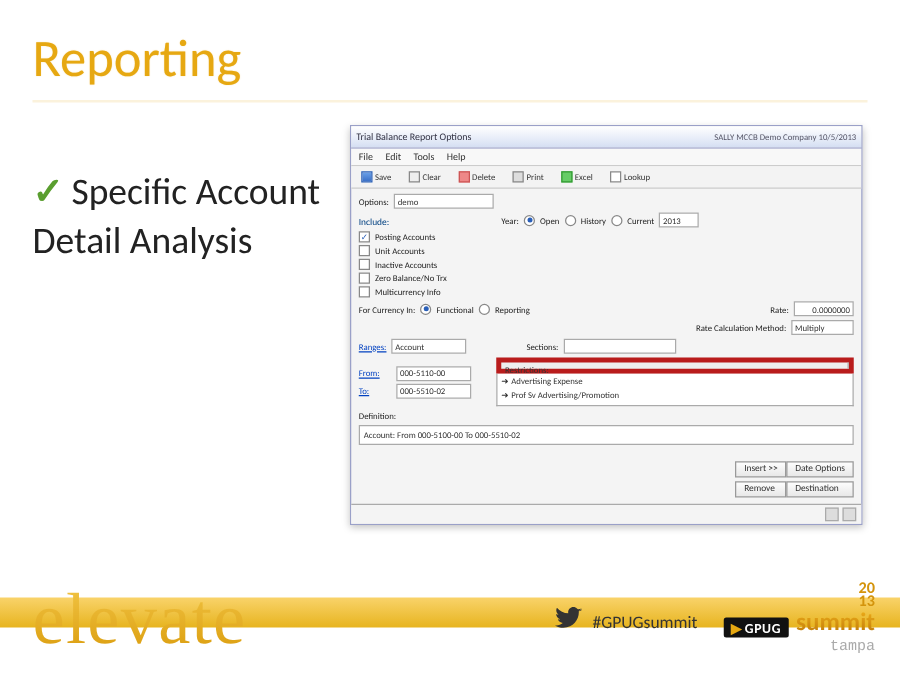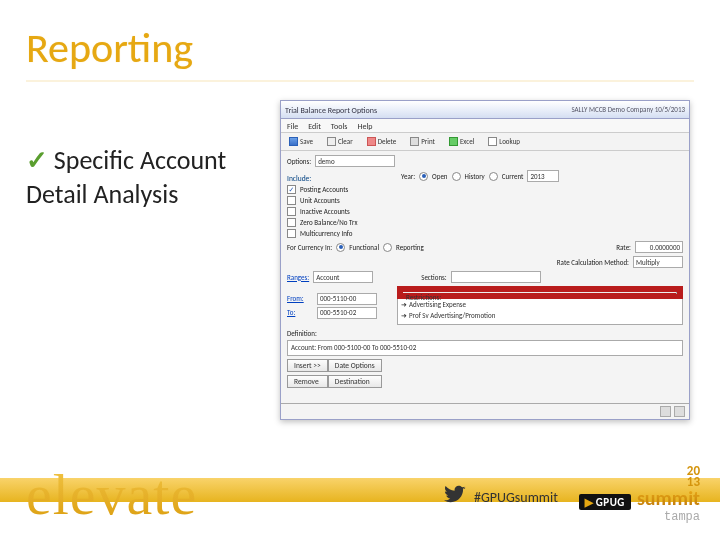--- a/index.html
+++ b/index.html
@@ -25,23 +25,23 @@
   }
   .title-underline {
     position: absolute;
     top: 80px; left: 26px;
     width: 668px; height: 2px;
     background: #e6a812;
     opacity: 0.15;
   }
   .bullet {
     position: absolute;
-    top: 144px; left: 26px;
+    top: 134px; left: 26px;
     width: 240px;
-    font-size: 26px;
+    font-size: 30px;
     line-height: 1.3;
     color: #222;
   }
   .check {
     color: #5a9e2f;
     font-weight: bold;
     margin-right: 6px;
   }
 
   
@@ -119,37 +119,37 @@
     width: 9px; height: 9px; border: 1px solid #888; border-radius: 50%;
     display: inline-flex; align-items: center; justify-content: center;
     background:#fff;
   }
   .radio.on::after { content:''; width:4px; height:4px; background:#2a5fb8; border-radius:50%; }
   .txtbox { border:1px solid #aaa; background:#fff; height:12px; min-width:48px; font-size:7px; padding:0 2px; display:inline-flex; align-items:center;}
   .right { margin-left:auto; display:flex; align-items:center; gap:4px;}
 
   .section-title { color:#004080; font-size:7.5px; margin-top:4px;}
   .tblhead {
-    display:flex; background:#eee; border:6px solid #b91c1c; height:13px; font-size:7px;
+    display:flex; background:#eee; border:4px solid #b91c1c; height:13px; font-size:7px;
   }
   .tblhead > div { border-right:1px solid #aaa; padding:1px 3px; }
   .tblbody { border:1px solid #aaa; border-top:none; background:#fff; }
   .tblrow { display:flex; font-size:7px; padding:1px 0;}
   .tblrow > div { padding:0 3px; }
   .linky { color:#0040c0; text-decoration: underline; cursor: default; }
 
   .desc-box {
     border:1px solid #aaa; background:#fff; height:16px;
     font-size:7px; padding:2px 3px; margin-top:2px;
   }
   .btn {
     border:1px solid #999; background:linear-gradient(#fdfdfd,#e8e8e8);
     padding:1px 6px; font-size:7.5px;
   }
-  .btnrow { display:flex; justify-content:flex-start; margin-top:0;}
+  .btnrow { display:flex; justify-content:flex-end; margin-top:10px;}
   .statusbar {
     position:absolute; bottom:0; left:0; right:0;
     height:16px; border-top:1px solid #aaa;
     background:#f4f4f4;
     display:flex; justify-content:flex-end; gap:3px; align-items:center;
     padding:0 4px;
   }
   .statusbar .sic { width:11px; height:11px; background:#ddd; border:1px solid #aaa;}
 
   

